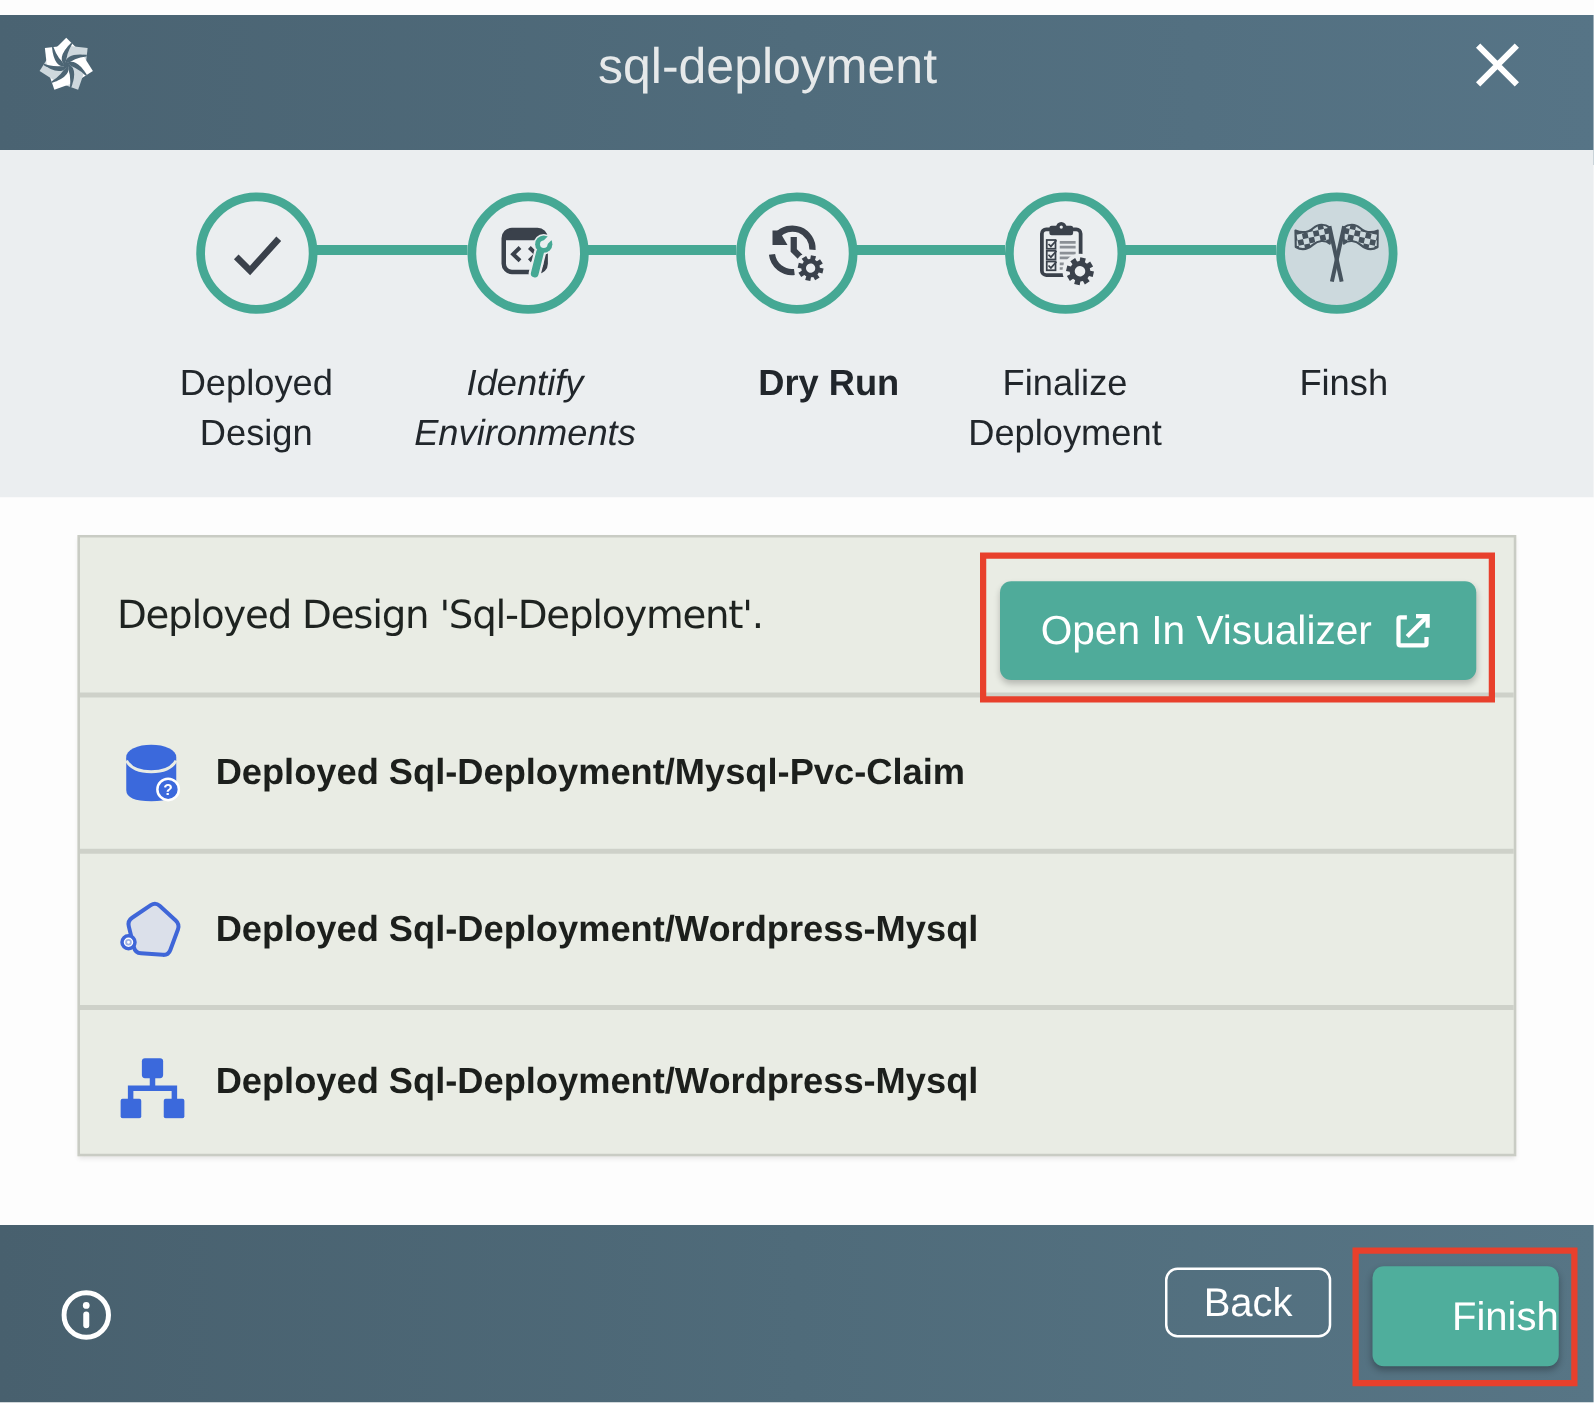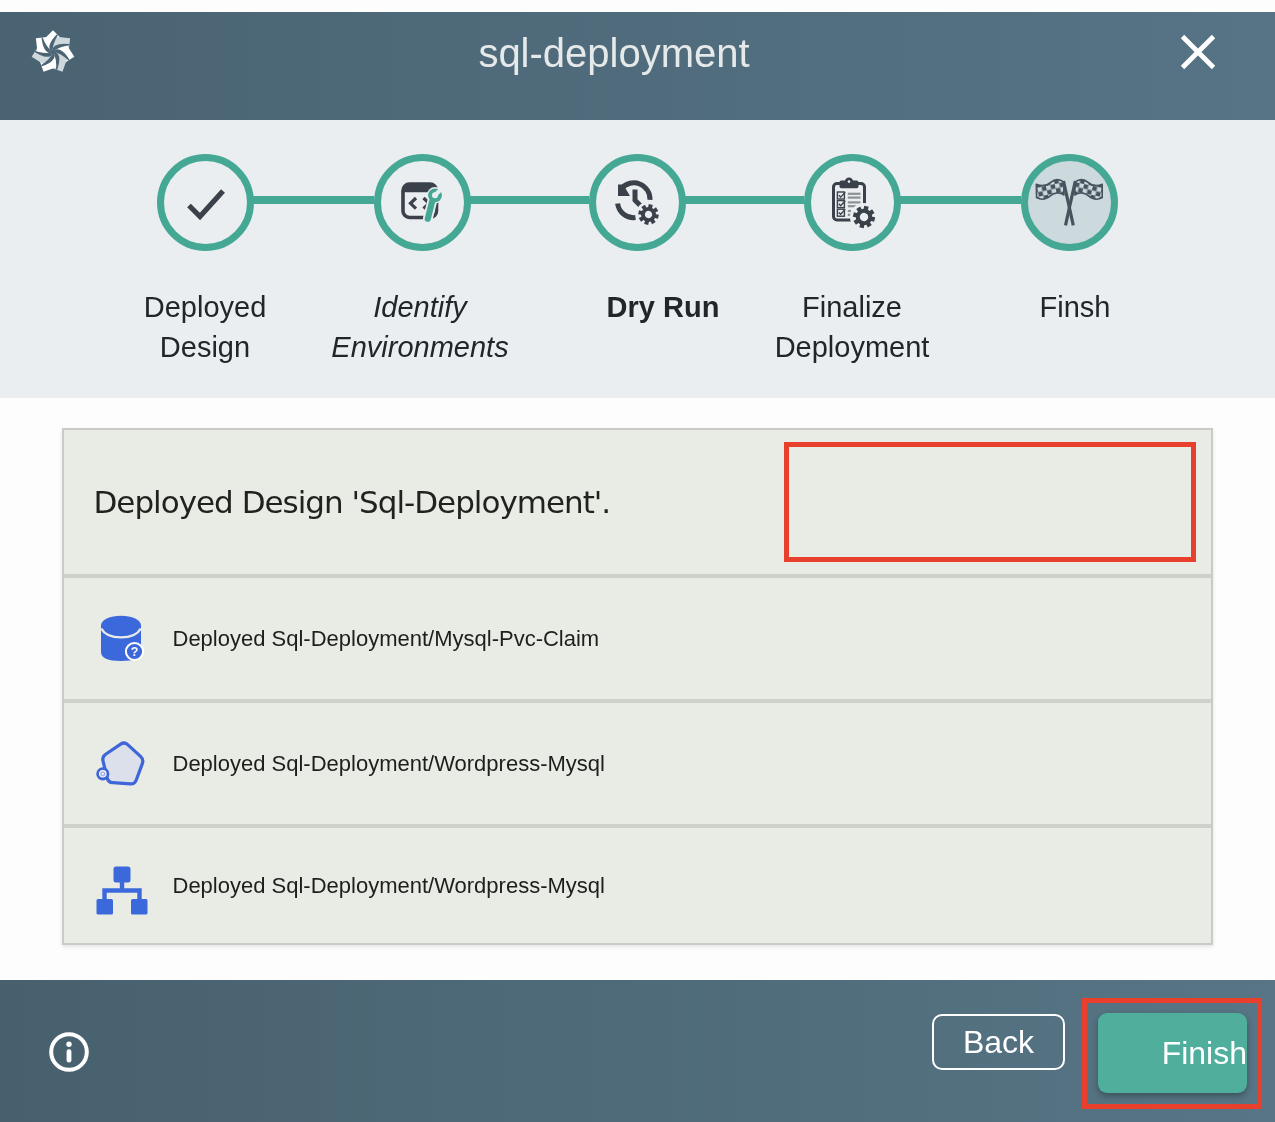--- a/index.html
+++ b/index.html
@@ -37,32 +37,32 @@
   }
 
   
   .content { position:absolute; left:0; top:398px; width:1275px; height:582px; background:#fdfdfd; }
   .panel {
     position:absolute; left:62px; top:30px; width:1151px;
     background:#e9ece4; border:2px solid #c9ccc4; box-shadow:0 2px 4px rgba(0,0,0,0.10);
   }
   .row { position:relative; }
   .row-sep { height:4px; background:#ced1c9; }
-  .row1 { height:144px;padding-left:20px; }
+  .row1 { height:124px;padding-left:20px; }
   .row1-text {
     position:absolute; left:29.5px; top:50%; transform:translateY(-50%);
     font-family:"DejaVu Sans", sans-serif; font-size:31px; letter-spacing:-1px;
     color:#1e2320; white-space:nowrap;
   }
   .rowline { height:121px; }
   .rowlast { height:115px; }
   .row-icon { position:absolute; }
   .row-text {
     position:absolute; left:108.5px; top:50%; transform:translateY(-50%);
-    font-size:22px; color:#1c1f1c; white-space:nowrap;
+    font-size:29px; color:#1c1f1c; white-space:nowrap;font-weight:bold;
   }
   .viz-btn {
     position:absolute; left:736px; top:35px; width:381px; height:79px;
     background:#4fab9a; border:none; border-radius:9px; cursor:pointer;
     color:#ffffff; font-family:"Liberation Sans", sans-serif; font-size:32.5px;
     display:flex; align-items:center; justify-content:center; gap:15px;
     box-shadow:0 3px 5px rgba(0,0,0,0.22);
   }
   .annotation { position:absolute; border:5px solid #e8402c; pointer-events:none; }
   .ann-viz { left:784px; top:442px; width:412px; height:120px; }
@@ -221,20 +221,28 @@
   <div class="step-label" style="left:420px; width:200px;font-style:italic;">Identify Environments</div>
   <div class="step-label" style="left:663px;font-weight:bold;">Dry Run</div>
   <div class="step-label" style="left:852px; width:200px;">Finalize Deployment</div>
   <div class="step-label" style="left:1075px;">Finsh</div>
 </div>
 
 <div class="content">
   <div class="panel">
     <div class="row row1">
       <div class="row1-text">Deployed Design 'Sql-Deployment'.</div>
+      <button class="viz-btn">
+        <span>Open In Visualizer</span>
+        <svg width="36" height="36" viewBox="0 0 36 36">
+          <path d="M13.5 6.8 H8.3 Q6.8 6.8 6.8 8.3 V27.7 Q6.8 29.2 8.3 29.2 H27.7 Q29.2 29.2 29.2 27.7 V22.5" fill="none" stroke="#ffffff" stroke-width="3.4"></path>
+          <path d="M13.8 22.2 L28.6 7.4" fill="none" stroke="#ffffff" stroke-width="3.6"></path>
+          <path d="M20.8 5.9 H30.1 V15.2" fill="none" stroke="#ffffff" stroke-width="3.4"></path>
+        </svg>
+      </button>
     </div>
     <div class="row-sep"></div>
     <div class="row rowline">
       <svg class="row-icon" style="left:35px; top:36px; width:48px; height:50px;" viewBox="0 0 48 50">
         <g id="icon-db">
             <path d="M2 12 L2 38 Q2 47 22 47 Q42 47 42 38 L42 12 Z" fill="#3b69dc"></path>
             <ellipse cx="22" cy="11.5" rx="20" ry="9.8" fill="#3b69dc"></ellipse>
             <path d="M2.2 14.5 Q 7 23.4 22 23.4 Q 37 23.4 41.8 14.5" fill="none" stroke="#e9ece4" stroke-width="2.4"></path>
             <circle cx="35.5" cy="37.5" r="8.6" fill="#3b69dc" stroke="#ffffff" stroke-width="2"></circle>
             <text x="35.5" y="42" font-size="12.5" fill="#ffffff" text-anchor="middle" font-family="Liberation Sans, sans-serif" font-weight="bold">?</text>

